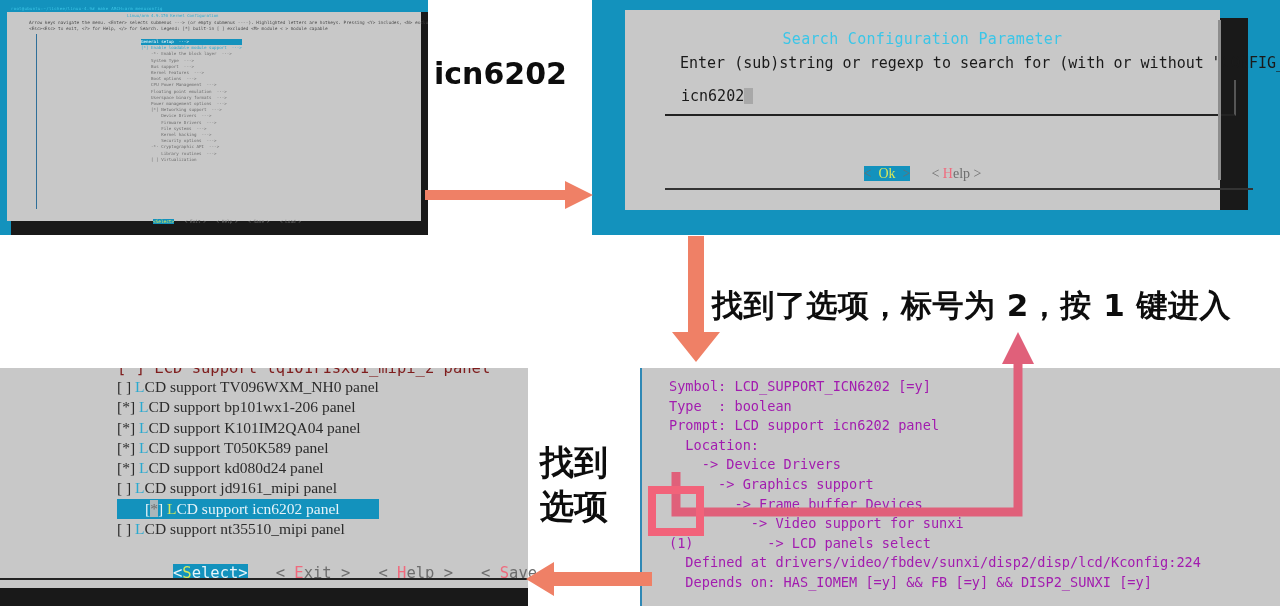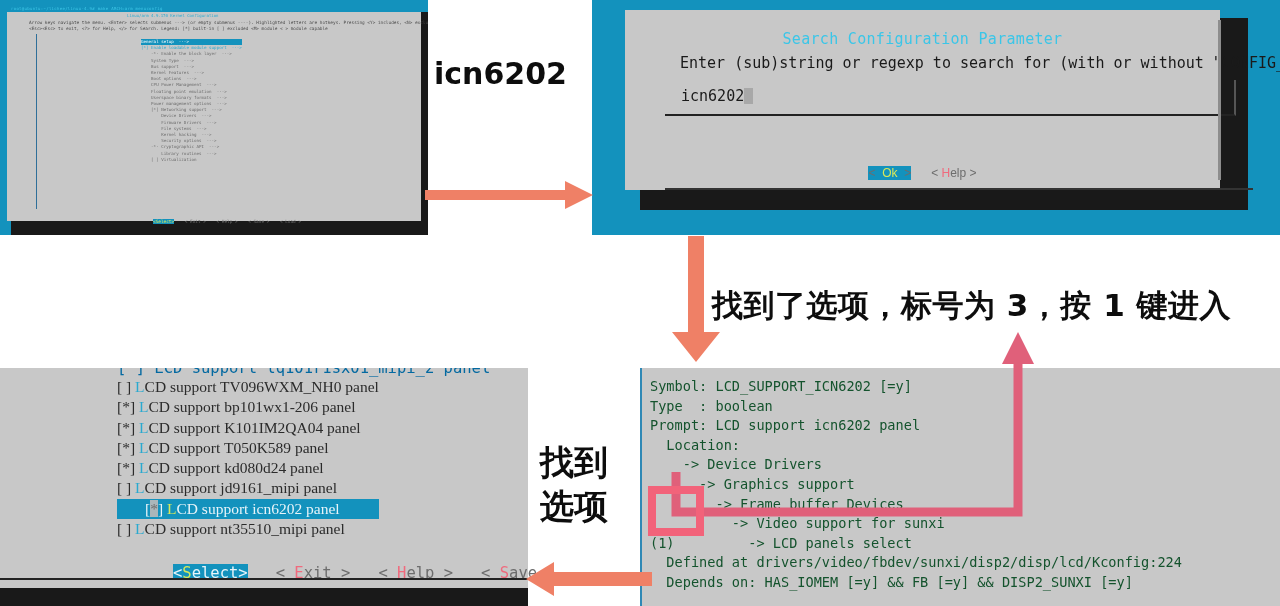--- a/index.html
+++ b/index.html
@@ -78,21 +78,21 @@
   
   #tr-panel {
     left: 592px; top: 0; width: 688px; height: 235px;
     background: #1392bd;
   }
   #tr-shadow {
     position: absolute; left: 48px; top: 18px; width: 608px; height: 192px;
     background: #191919;
   }
   #tr-dialog {
-    position: absolute; left: 33px; top: 10px; width: 595px; height: 180px;
+    position: absolute; left: 33px; top: 10px; width: 595px; height: 200px;
     background: #c8c8c8;
   }
   #tr-dlg-edge-r {
     position: absolute; left: 626px; top: 20px; width: 3px; height: 160px;
     background: #8d8d8d;
   }
   #tr-title {
     position: absolute; top: 20px; left: 0; width: 100%;
     text-align: center;
     font-family: "DejaVu Sans Mono", monospace;
@@ -113,22 +113,22 @@
     font-family: "DejaVu Sans Mono", monospace;
     font-size: 15px; color: #1a1a1a; white-space: pre;
   }
   #tr-caret {
     display: inline-block; width: 9px; height: 16px;
     background: #a8a8a8; vertical-align: -3px;
   }
   #tr-btnrow {
     position: absolute; top: 156px; left: 0; width: 100%;
     text-align: center;
-    font-family: Liberation Sans, sans-serif;
-    font-size: 12px; color: #6d6d6d; white-space: pre;
+    font-family: Liberation Serif, serif;
+    font-size: 14px; color: #6d6d6d; white-space: pre;
   }
   #tr-btnrow .okbtn { background: #1392bd; color: #6d6d6d; }
   #tr-btnrow .okbtn b { color: #d8e85a; font-weight: normal; }
   #tr-btnrow .hk { color: #f06a7d; }
   #tr-dlg-bottom {
     position: absolute; left: 40px; top: 178px; width: 588px; height: 2px;
     background: #333;
   }
 
   
@@ -136,21 +136,21 @@
     left: 0; top: 368px; width: 528px; height: 238px;
     background: #c8c8c8;
   }
   #bl-cutline {
     position: absolute; left: 0; top: 0; width: 100%; height: 9px;
     overflow: hidden;
   }
   #bl-cutline span {
     position: absolute; left: 117px; top: -9px;
     font-family: "DejaVu Sans Mono", monospace;
-    font-size: 15.5px; color: #0369a1; white-space: pre;
+    font-size: 15.5px; color: #7f1d1d; white-space: pre;
   }
   #bl-list {
     position: absolute; left: 117px; top: 9px;
     font-family: "DejaVu Sans Mono", monospace;
     font-size: 15.5px; line-height: 20.3px;
     color: #2b2b2b; white-space: pre;
   }
   #bl-list .row { display: block; font-family: Liberation Serif, serif; }
   #bl-list .k { color: #2aa9cf; }
   #bl-list .sel { background: #1392bd; color: #e7f4f9; padding-left: 28px; }
@@ -177,24 +177,24 @@
     background: #c8c8c8;
   }
 
   
   #br-panel {
     left: 640px; top: 368px; width: 640px; height: 238px;
     background: #c8c8c8;
     border-left: 2px solid #2f88b5;
   }
   #br-text {
-    position: absolute; left: 8px; top: 9px;
+    position: absolute; left: 27px; top: 9px;
     font-family: "DejaVu Sans Mono", monospace;
     font-size: 13.6px; line-height: 19.6px;
-    color: #14532d; white-space: pre;
+    color: #a21caf; white-space: pre;
   }
 
   
   .arrow { position: absolute; }
   #arrow-right  { left: 425px; top: 178px; width: 170px; height: 34px; }
   #arrow-down   { left: 668px; top: 236px; width: 56px; height: 128px; }
   #arrow-left   { left: 524px; top: 560px; width: 128px; height: 38px; }
   #red-path     { left: 648px; top: 330px; width: 392px; height: 210px; }
 
   
@@ -281,18 +281,18 @@
 <svg id="red-path" class="arrow" viewBox="0 0 392 210">
   <path d="M370 22 V182 H28 V142" fill="none" stroke="#e0607a" stroke-width="9"></path>
   <path d="M370 2 L386 34 H354 Z" fill="#e0607a"></path>
   <rect x="4" y="160" width="48" height="42" fill="none" stroke="#f2637a" stroke-width="8"></rect>
 </svg>
 
 <div class="cn" id="cn-1">
   <div class="en">icn6202</div>
 </div>
 
-<div class="cn" id="cn-2">找到了选项，标号为 3，按 1 键进入</div>
+<div class="cn" id="cn-2">找到了选项，标号为 2，按 1 键进入</div>
 
 <div class="cn" id="cn-3">
   <div>找到</div>
   <div>选项</div>
 </div>
 
 </body></html>

